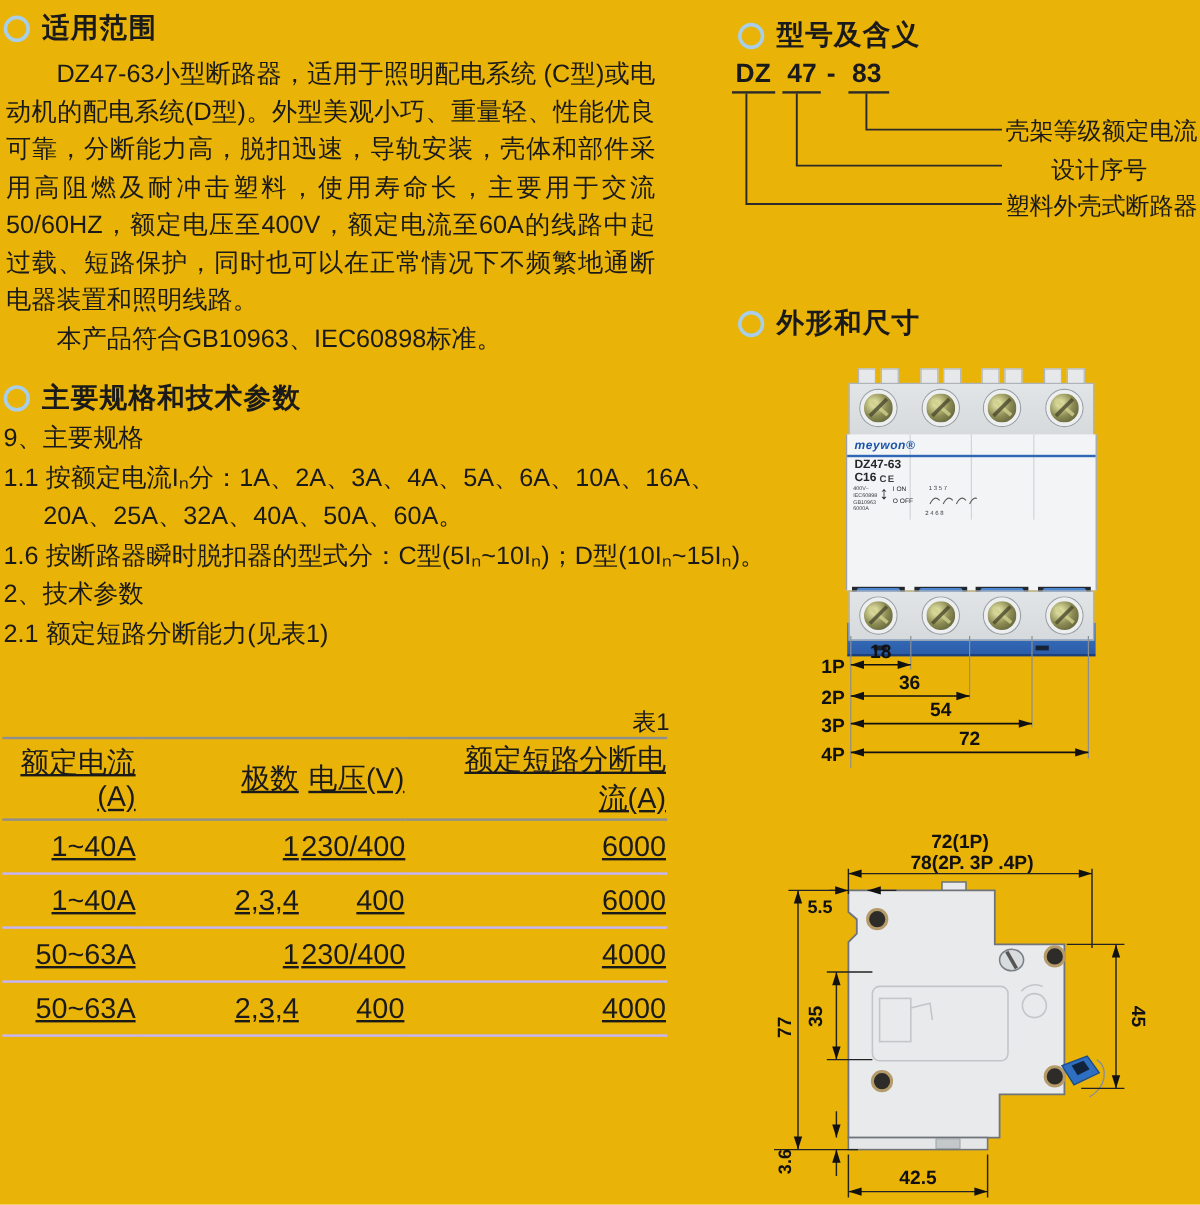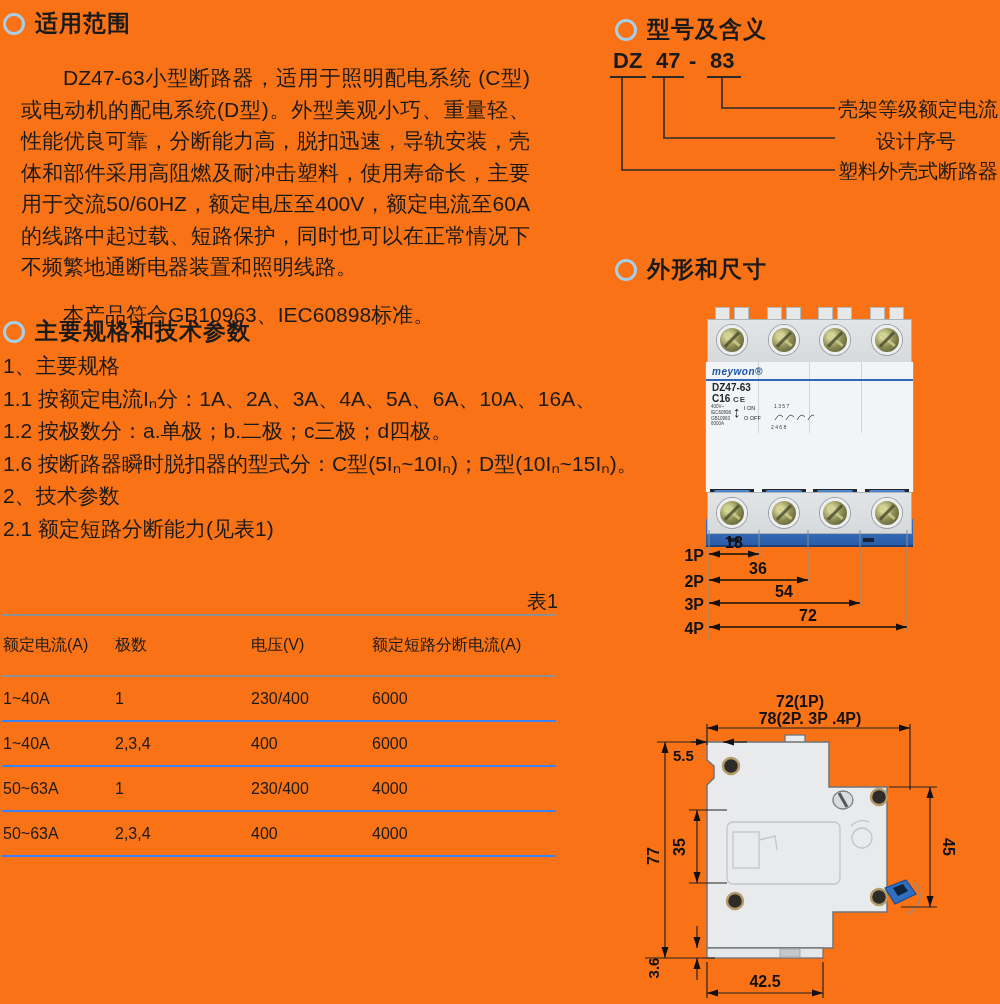--- a/index.html
+++ b/index.html
@@ -1,36 +1,36 @@
 <!DOCTYPE html>
 <html><head>
 <meta charset="utf-8">
 <style>
   html,body{margin:0;padding:0;background:#fff;}
-  .page{position:relative;width:1000px;height:1004px;background:#f97316;
+  .page{position:relative;width:1000px;height:1004px;background:#eab308;
         font-family:"Liberation Sans",sans-serif;color:#1a1a1a;overflow:hidden;}
   .abs{position:absolute;}
   
   .sec-title{position:absolute;display:flex;align-items:center;gap:10px;}
   .ring{width:16px;height:16px;border:3px solid #a7cfe9;border-radius:50%;flex:none;}
   .sec-title .t{font-size:23px;font-weight:bold;letter-spacing:1px;white-space:nowrap;}
   
   .para{position:absolute;left:5px;top:46px;width:541px;font-size:21px;line-height:31.5px;
         text-align:justify;}
-  .para p{margin:16px;text-indent:2em;}
+  .para p{margin:0;text-indent:2em;}
   
   .spec{position:absolute;left:3px;top:350px;width:580px;font-size:21px;line-height:32.5px;}
   .spec div{white-space:nowrap;}
   .spec .cont{padding-left:33px;}
   
   .tbl-caption{position:absolute;left:5px;top:588px;width:553px;text-align:right;font-size:20px;}
   table.t1{position:absolute;left:2px;top:614px;width:554px;border-collapse:collapse;
-           font-size:16px;text-align:left;table-layout:fixed;}
+           font-size:24px;text-align:right;table-layout:fixed;text-decoration:underline;}
   .t1 th{border-top:2px solid #8f8f8f;border-bottom:2px solid #8f8f8f;font-weight:normal;height:57px;}
-  .t1 td{height:41px;border-bottom:2px solid #3b82f6;}
+  .t1 td{height:41px;border-bottom:2px solid #c4b5fd;}
   .t1 .c4{padding-left:34px;}
   
   .code-part{position:absolute;font-size:22px;font-weight:bold;white-space:nowrap;}
   .code-ul{position:absolute;height:2px;background:#2b2b2b;}
   .mlabel{position:absolute;left:838px;font-size:20px;white-space:nowrap;}
   
   .photo{position:absolute;left:705px;top:306px;width:207px;height:226px;}
   .cap{position:absolute;width:13px;height:13px;background:#e6e8ea;border:1px solid #b3b8bc;border-bottom:none;}
   .term{position:absolute;left:2px;width:203px;background:linear-gradient(#e2e5e7,#d6dadc);
         border:1px solid #aeb3b7;}
@@ -79,23 +79,23 @@
     <p>DZ47-63小型断路器，适用于照明配电系统 (C型)或电动机的配电系统(D型)。外型美观小巧、重量轻、性能优良可靠，分断能力高，脱扣迅速，导轨安装，壳体和部件采用高阻燃及耐冲击塑料，使用寿命长，主要用于交流50/60HZ，额定电压至400V，额定电流至60A的线路中起过载、短路保护，同时也可以在正常情况下不频繁地通断电器装置和照明线路。</p>
     <p>本产品符合GB10963、IEC60898标准。</p>
   </div>
 
   <div class="sec-title" style="left:3px;top:316px;">
     <span class="ring"></span>
     <span class="t">主要规格和技术参数</span>
   </div>
 
   <div class="spec">
-    <div>1、主要规格</div>
+    <div>9、主要规格</div>
     <div>1.1 按额定电流Iₙ分：1A、2A、3A、4A、5A、6A、10A、16A、</div>
-    <div>1.2 按极数分：a.单极；b.二极；c三极；d四极。</div>
+    <div class="cont">20A、25A、32A、40A、50A、60A。</div>
     <div>1.6 按断路器瞬时脱扣器的型式分：C型(5Iₙ~10Iₙ)；D型(10Iₙ~15Iₙ)。</div>
     <div>2、技术参数</div>
     <div>2.1 额定短路分断能力(见表1)</div>
   </div>
 
   <div class="tbl-caption">表1</div>
 
   <table class="t1">
     <colgroup>
         <col style="width:112px">

